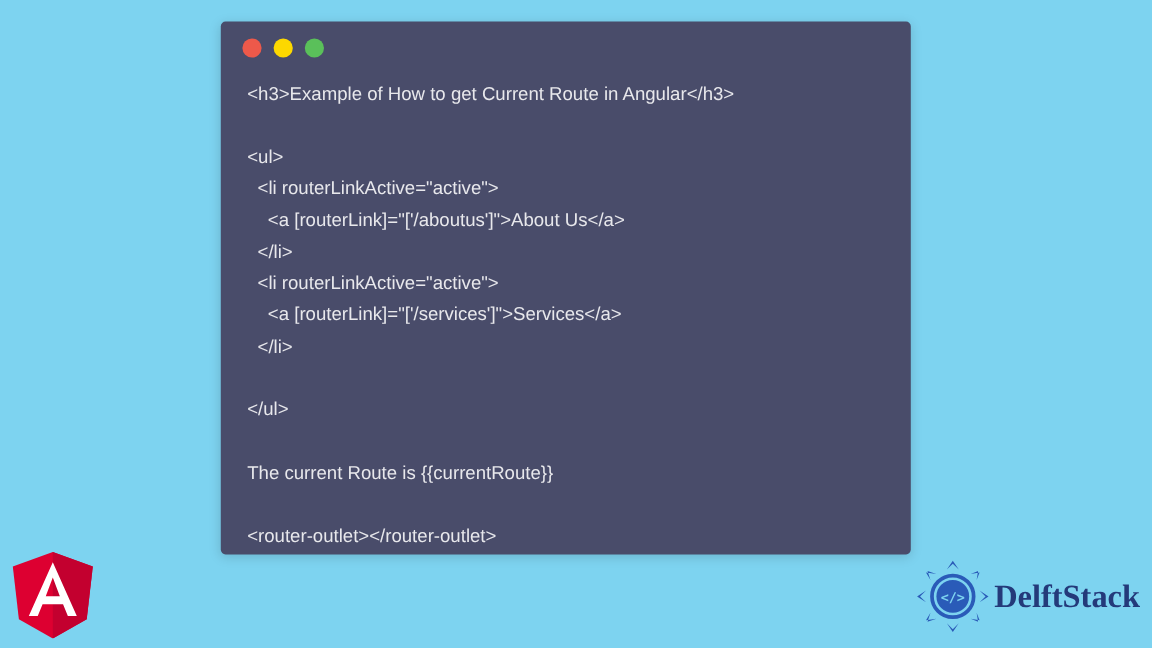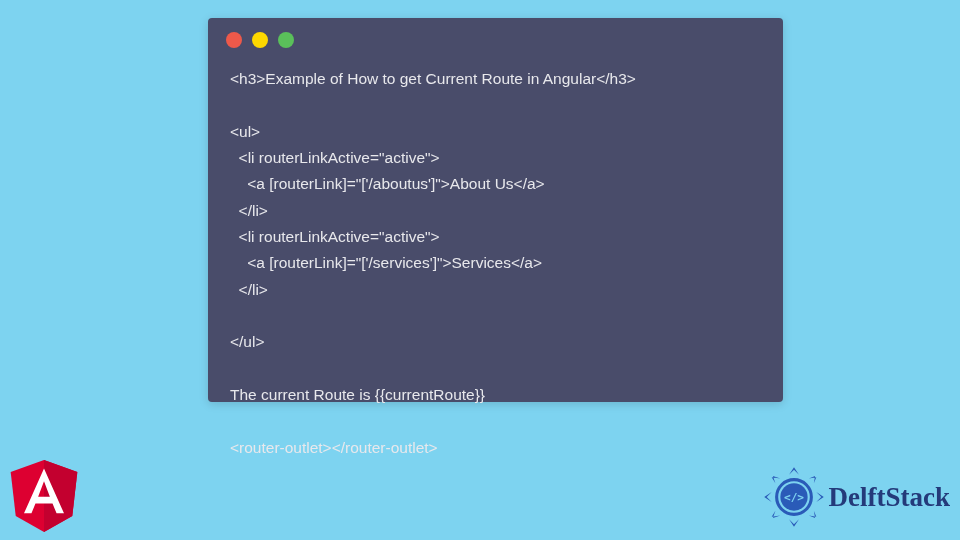--- a/index.html
+++ b/index.html
@@ -6,24 +6,24 @@
   body {
     width: 960px;
     height: 540px;
     background: #7dd3f0;
     font-family: -apple-system, BlinkMacSystemFont, "Segoe UI", Arial, sans-serif;
     position: relative;
     overflow: hidden;
   }
   .code-window {
     position: absolute;
-    left: 208px;
+    left: 184px;
     top: 18px;
     width: 575px;
-    height: 384px;
+    height: 444px;
     background: #494c6a;
     border-radius: 4px;
     box-shadow: 0 2px 10px rgba(0,0,0,0.15);
   }
   .window-dots {
     display: flex;
     gap: 10px;
     padding: 14px 18px 8px 18px;
   }
   .dot {

